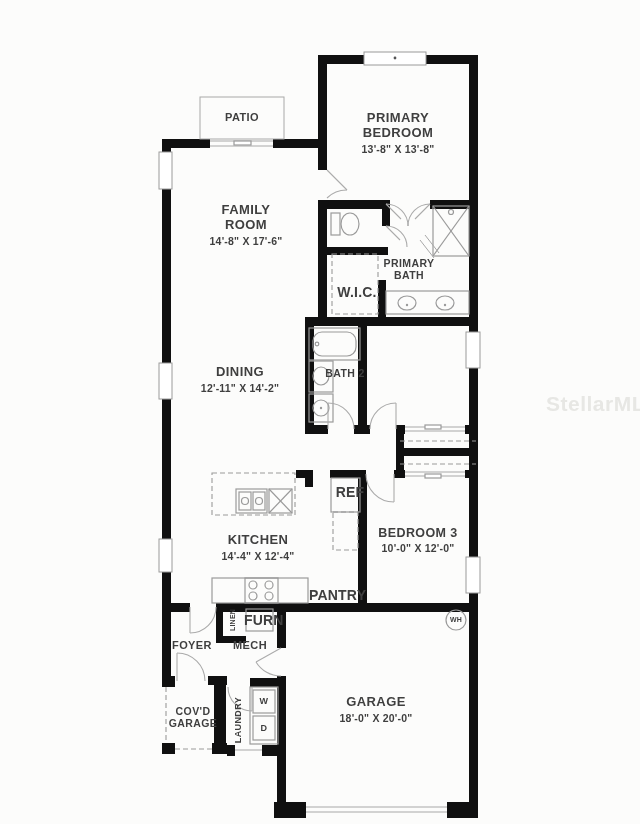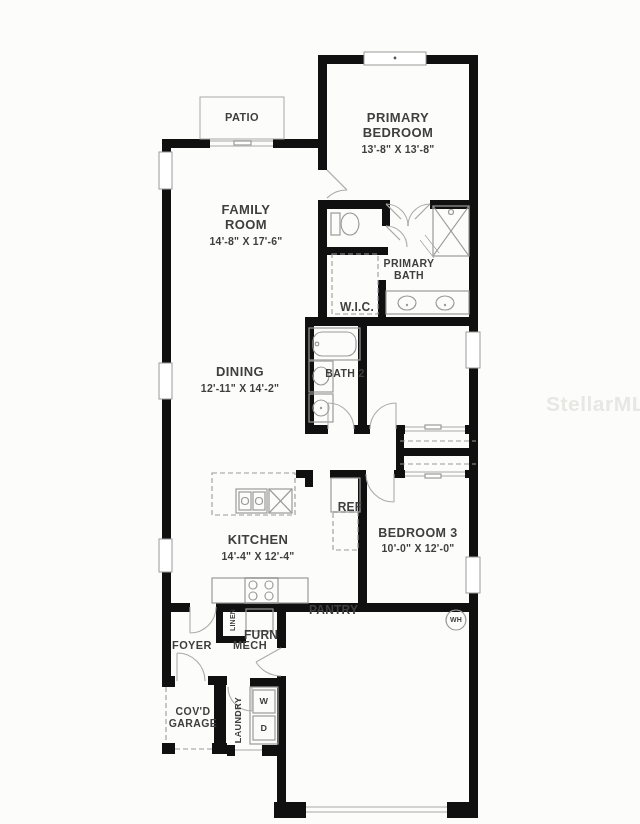--- a/index.html
+++ b/index.html
@@ -14,21 +14,21 @@
     letter-spacing:.4px;font-weight:600;white-space:normal;
   }
   .lbl .name{display:block;}
   .lbl .dims{display:block;font-weight:600;letter-spacing:.2px;margin-top:2px;}
   .s13{font-size:13px;text-align:center;}
   .s12{font-size:12.5px;}
   .s11{font-size:11px;}
   .s10 .name{font-size:10.5px;}
   .d10{font-size:10.5px;}
   .s9{font-size:9px;}
-  .s8{font-size:12px;letter-spacing:.2px;margin-top:16px;}
+  .s8{font-size:14px;letter-spacing:.2px;}
   .s7{font-size:7px;letter-spacing:.2px;}
   .vert{transform:translate(-50%,-50%) rotate(-90deg);white-space:nowrap;}
   .watermark{
     position:absolute;left:546px;top:392px;font-size:21px;font-weight:700;
     color:#e7e7e4;letter-spacing:.5px;white-space:nowrap;
   }
   .wall{fill:#101010;}
   .fx{stroke:#9a9a9a;fill:none;stroke-width:1.2;}
   .fxw{stroke:#9a9a9a;fill:#ffffff;stroke-width:1.2;}
   .thin{stroke:#a8a8a8;fill:none;stroke-width:1;}
@@ -306,20 +306,24 @@
   </div>
 
   <div class="lbl s9" style="left:264px;top:701px;width:16px">
     <span class="name">W</span>
   </div>
 
   <div class="lbl s9" style="left:264px;top:728px;width:16px">
     <span class="name">D</span>
   </div>
 
+  <div class="lbl s13" style="left:376px;top:709px;width:120px">
+    <span class="name">GARAGE</span>
+    <span class="dims d10">18'-0" X 20'-0"</span>
+  </div>
 
   <div class="lbl s7" style="left:456px;top:620px;width:20px">
     <span class="name">WH</span>
   </div>
 
   <div class="watermark">StellarMLS</div>
 
 </div>
 
 </body></html>

